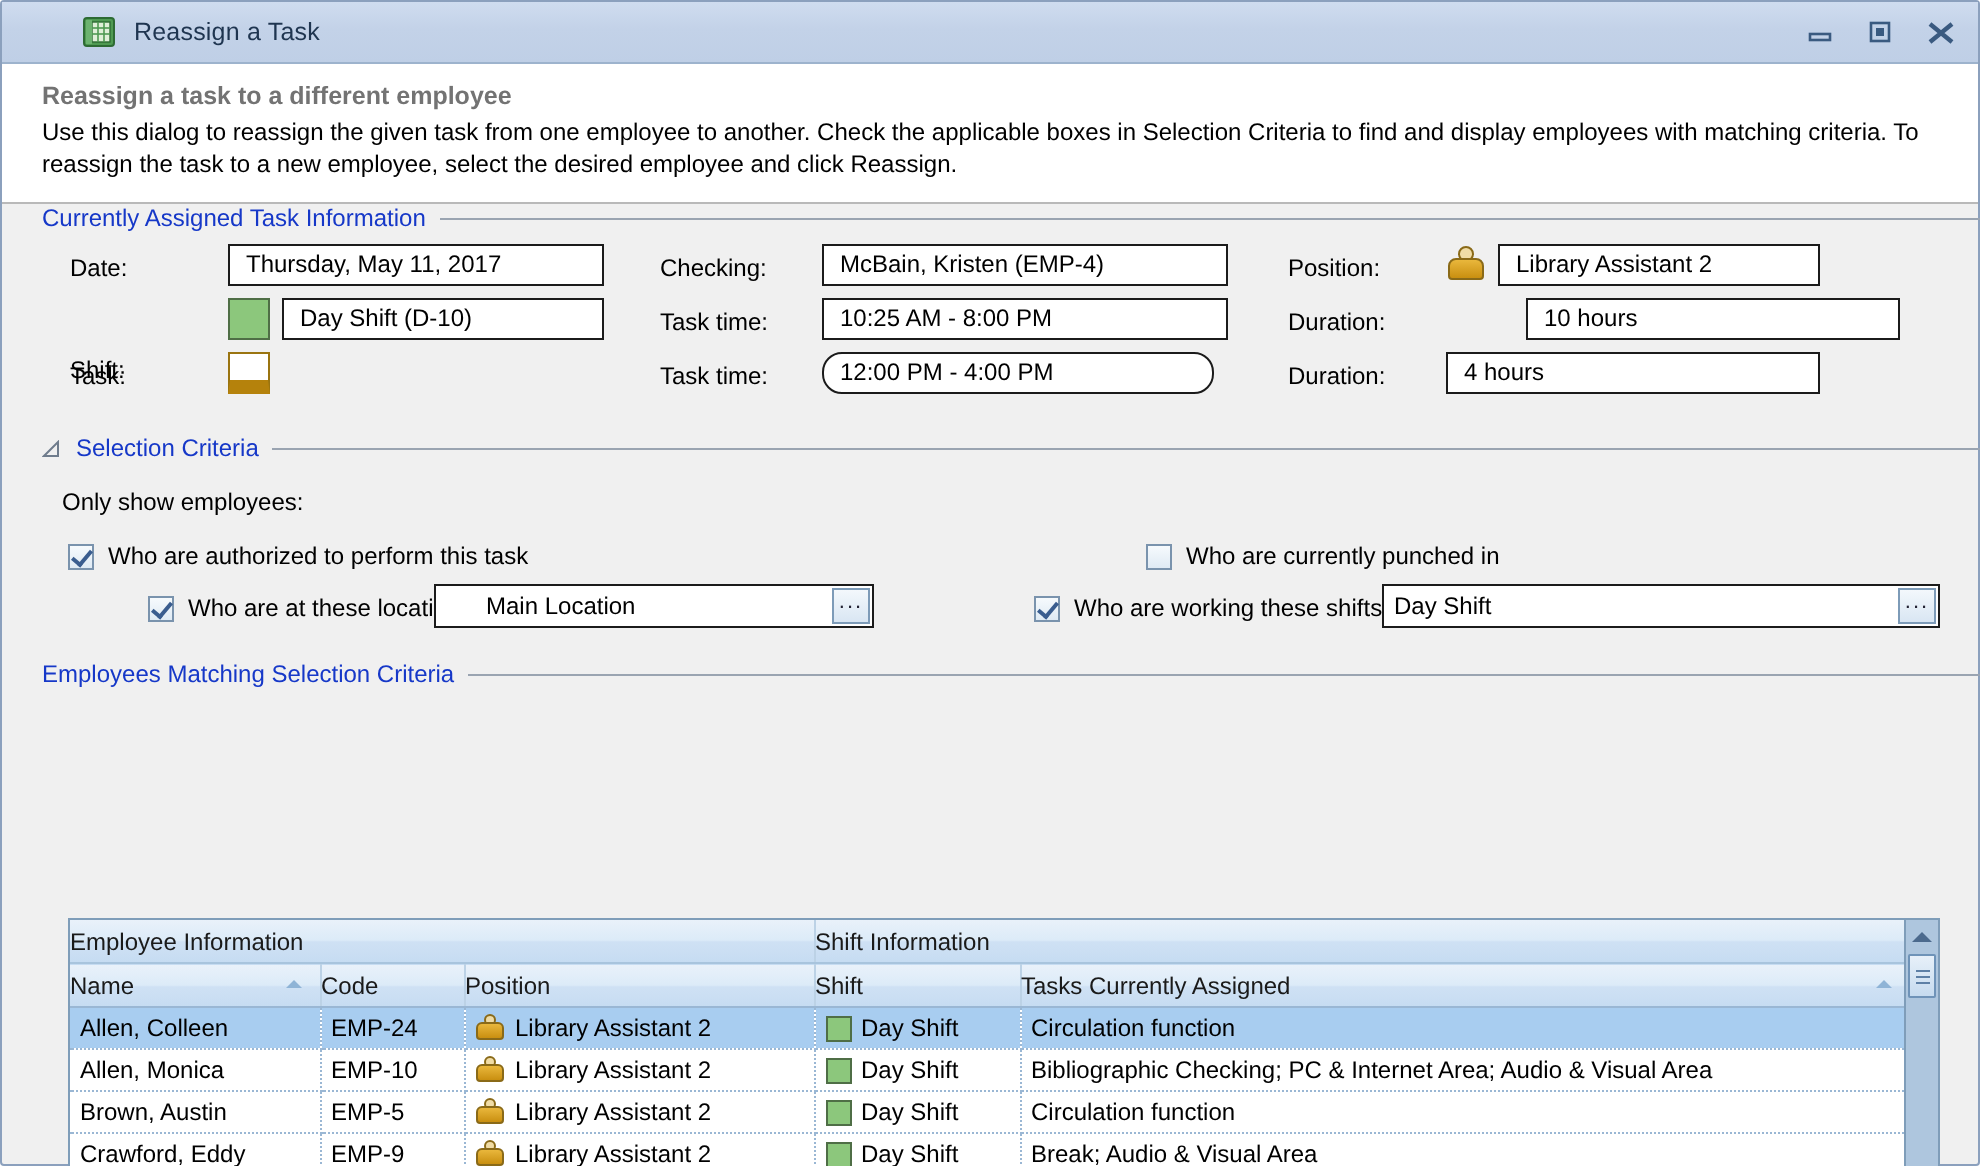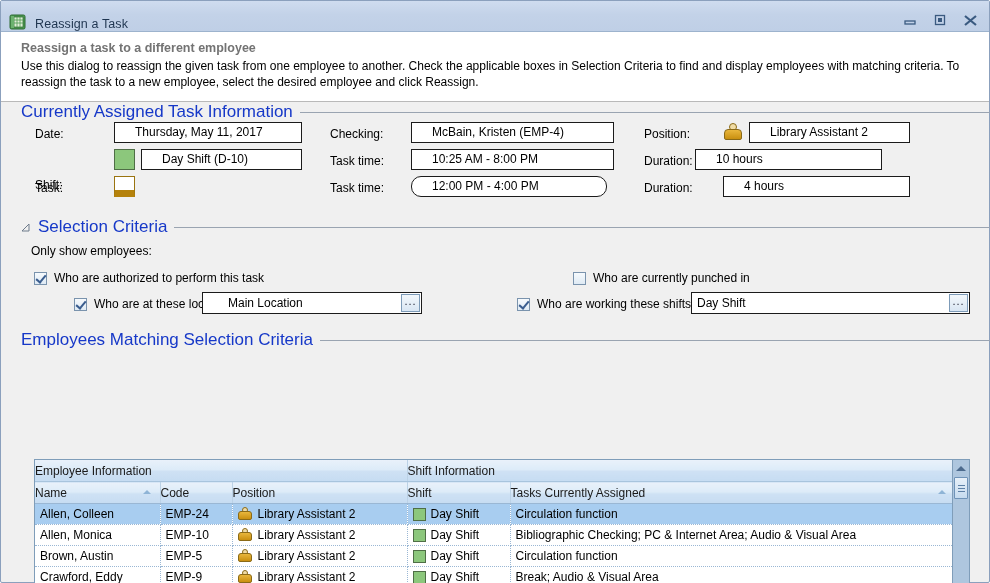--- a/index.html
+++ b/index.html
@@ -25,21 +25,22 @@
     border-radius: 2px;
   }
 
   
   .titlebar {
     position: relative;
     height: 30px;
     background: linear-gradient(to bottom, #cfdcef 0%, #c3d2e8 45%, #bfcfe6 100%);
     border-bottom: 1px solid #9db3cd;
     display: flex;
-    align-items: flex-end;
+    align-items: center;
+    padding-left: 32px;
   }
   .title-icon {
     width: 18px; height: 18px;
     margin-left: 8px; margin-right: 8px;
     position: relative;
     flex: none;
   }
   .title-text {
     font-size: 12.5px;
     color: #1f3550;
@@ -87,39 +88,39 @@
     gap: 7px;
     padding: 0 16px 0 20px;
   }
   .group-head .collapser {
     width: 10px; height: 10px;
     flex: none;
     position: relative;
   }
   .group-head .gcap {
     color: #1638c8;
-    font-size: 17px;
+    font-size: 12px;
     white-space: nowrap;
   }
   .group-head .grule {
     flex: 1;
     height: 1px;
     background: #9aa4b1;
   }
 
   
   .lbl { font-size: 12px; color: #000; }
   .field {
     box-sizing: border-box;
     height: 21px;
     background: #ffffff;
     border: 1px solid #1b1b1b;
     font-size: 12px;
     line-height: 19px;
-    padding: 0 20px;
+    padding: 0 8px;
     color: #000;
     white-space: nowrap;
     overflow: hidden;
   }
   .swatch {
     box-sizing: border-box;
     width: 21px; height: 21px;
     border: 1px solid #5d5d5d;
   }
   .sw-green { background: #8cc77c; border-color: #4f6e46; }
@@ -380,21 +381,21 @@
     <div class="abs field" style="left:410px; top:74px; width:196px;border-radius:10px;">12:00 PM - 4:00 PM</div>
 
     <div class="abs lbl" style="left:643px; top:25px;">Position:</div>
     <div class="abs person-icon" style="left:722px; top:21px;">
       <span class="head"></span>
         <span class="body"></span>
     </div>
     <div class="abs field" style="left:748px; top:20px; width:161px;">Library Assistant 2</div>
 
     <div class="abs lbl" style="left:643px; top:52px;">Duration:</div>
-    <div class="abs field" style="left:694px; top:47px; width:187px;">10 hours</div>
+    <div class="abs field" style="left:762px; top:47px; width:187px;">10 hours</div>
 
     <div class="abs lbl" style="left:643px; top:79px;">Duration:</div>
     <div class="abs field" style="left:722px; top:74px; width:187px;">4 hours</div>
 
     <div class="group-head abs" style="left:0; top:115px; width:990px;">
       <span class="collapser">
         <svg width="10" height="10" viewBox="0 0 10 10">
           <path d="M1 8 L8 8 L8 1 Z" fill="none" stroke="#6f7c8c" stroke-width="1"></path>
         </svg>
       </span>
@@ -411,21 +412,21 @@
 
     <div class="abs crow" style="left:536px; top:169px;margin-left:36px;">
       <span class="cbx"></span>
       <span class="lbl">Who are currently punched in</span>
     </div>
 
     <div class="abs crow" style="left:33px; top:195px;margin-left:40px;">
       <span class="cbx on"></span>
       <span class="lbl">Who are at these locations:</span>
     </div>
-    <div class="abs combo" style="left:201px; top:190px; width:220px;padding-left:20px;">
+    <div class="abs combo" style="left:216px; top:190px; width:220px;padding-left:20px;">
       <span class="val">Main Location</span>
       <span class="ell">...</span>
     </div>
 
     <div class="abs crow" style="left:516px; top:195px;">
       <span class="cbx on"></span>
       <span class="lbl">Who are working these shifts:</span>
     </div>
     <div class="abs combo" style="left:690px; top:190px; width:279px;">
       <span class="val">Day Shift</span>

